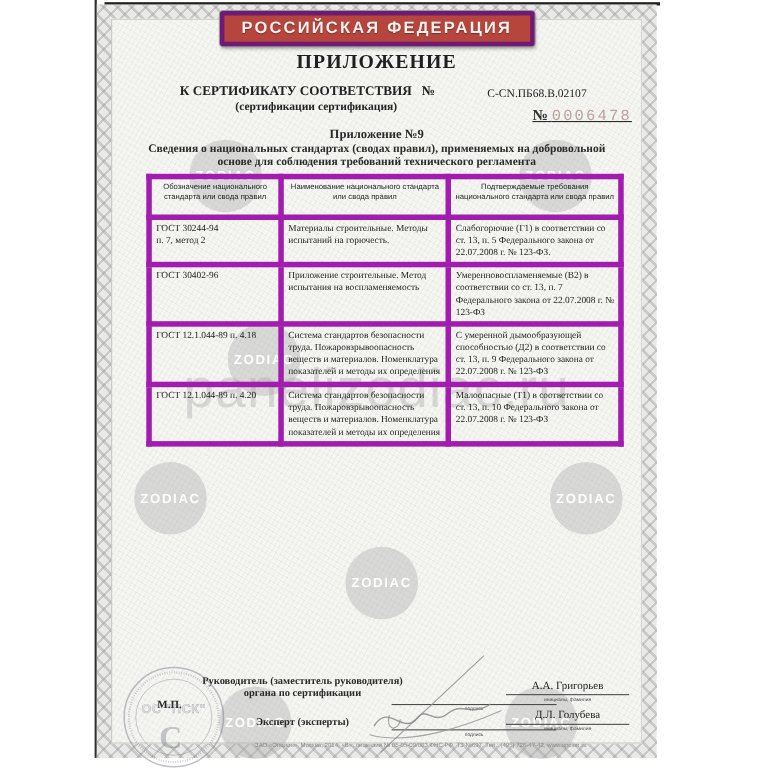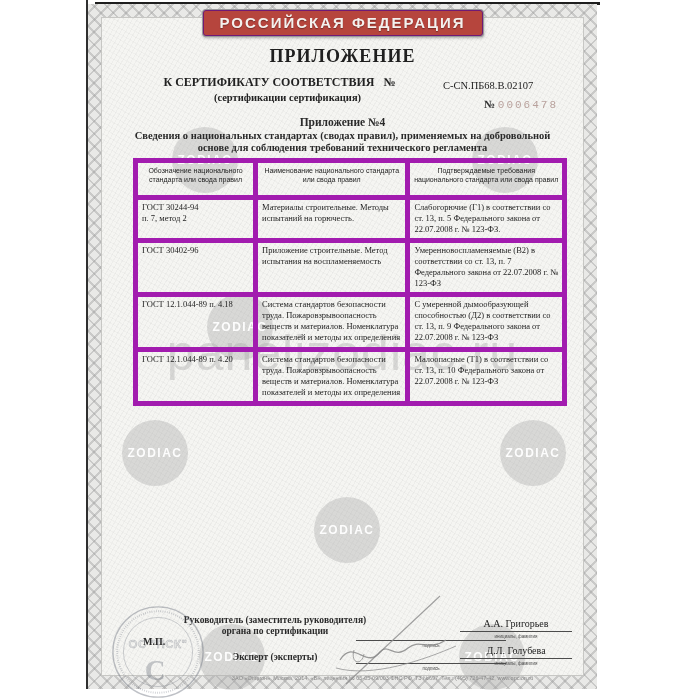--- a/index.html
+++ b/index.html
@@ -15,34 +15,34 @@
           repeating-linear-gradient(45deg, rgba(150,150,150,.38) 0 2px, transparent 2px 9px),
           repeating-linear-gradient(-45deg, rgba(150,150,150,.38) 0 2px, transparent 2px 9px);}
   .paper{position:absolute;inset:13px;background-color:#f5f5f2;
          box-shadow:inset 0 0 0 1px #c7c7c4;
          background-image:
            repeating-linear-gradient(120deg, rgba(160,160,160,.09) 0 1px, transparent 1px 4px),
            repeating-linear-gradient(30deg, rgba(160,160,160,.07) 0 1px, transparent 1px 5px);}
   .content{position:absolute;inset:0;}
   
   .banner{position:absolute;left:50%;top:6px;transform:translateX(-50%);
-          background:#b6453d;border:1px solid #701a75;border-radius:3px;
+          background:#b6453d;border:4px solid #701a75;border-radius:3px;
           box-shadow:0 0 0 1px #98989a, 1px 2px 3px rgba(0,0,0,.3);
           color:#f4f1ee;font-family:"Liberation Sans",sans-serif;font-weight:bold;
           font-size:15px;letter-spacing:2px;padding:3px 16px 4px;white-space:nowrap;
           text-shadow:0 1px 1px rgba(0,0,0,.35);z-index:4;}
   
   .h-title{position:absolute;left:0;right:0;top:42px;text-align:center;
            font-weight:bold;font-size:18px;letter-spacing:1px;color:#1f1f1f;z-index:3;}
   .h-sub{position:absolute;left:0;right:126px;top:71px;text-align:center;
          font-weight:bold;font-size:12px;color:#222;z-index:3;}
   .cert-no{position:absolute;left:355px;top:76px;font-size:10.5px;color:#222;z-index:3;}
   .h-type{position:absolute;left:0;right:110px;top:88px;text-align:center;
           font-weight:bold;font-size:10.5px;color:#222;z-index:3;}
-  .blank-no{position:absolute;left:396px;top:94px;z-index:3;font-size:11px;}
+  .blank-no{position:absolute;left:396px;top:94px;z-index:3;font-size:14px;text-decoration:underline;}
   .blank-no .pre{color:#333;font-weight:bold;}
   .blank-no .num{font-family:"Liberation Mono",monospace;color:#b9a29d;letter-spacing:2px;}
   .a-title{position:absolute;left:0;right:0;top:112px;text-align:center;
            font-weight:bold;font-size:11.5px;z-index:3;}
   .a-sub{position:absolute;left:0;right:0;top:126px;text-align:center;
          font-weight:bold;font-size:10.5px;line-height:1.18;z-index:3;}
   
   .gost{position:absolute;left:45px;top:154px;width:434px;border-collapse:collapse;z-index:2;}
   .gost td,.gost th{border:5px solid #a21caf;vertical-align:top;background:transparent;}
   .gost th{font-family:"Liberation Sans",sans-serif;font-weight:normal;font-size:7px;
@@ -130,21 +130,21 @@
       <div class="banner">РОССИЙСКАЯ ФЕДЕРАЦИЯ</div>
       <div class="h-title">ПРИЛОЖЕНИЕ</div>
       <div class="h-sub">К СЕРТИФИКАТУ СООТВЕТСТВИЯ&nbsp;&nbsp; №</div>
       <div class="cert-no">С-CN.ПБ68.В.02107</div>
       <div class="h-type">(сертификации сертификация)</div>
       <div class="blank-no">
         <span class="pre">№</span>
         <span class="num">0006478</span>
       </div>
 
-      <div class="a-title">Приложение №4</div>
+      <div class="a-title">Приложение №9</div>
       <div class="a-sub">
         <div>Сведения о национальных стандартах (сводах правил), применяемых на добровольной</div>
         <div>основе для соблюдения требований технического регламента</div>
       </div>
 
       <table class="gost">
         <colgroup>
             <col class="c1">
             <col class="c2">
             <col class="c3">

